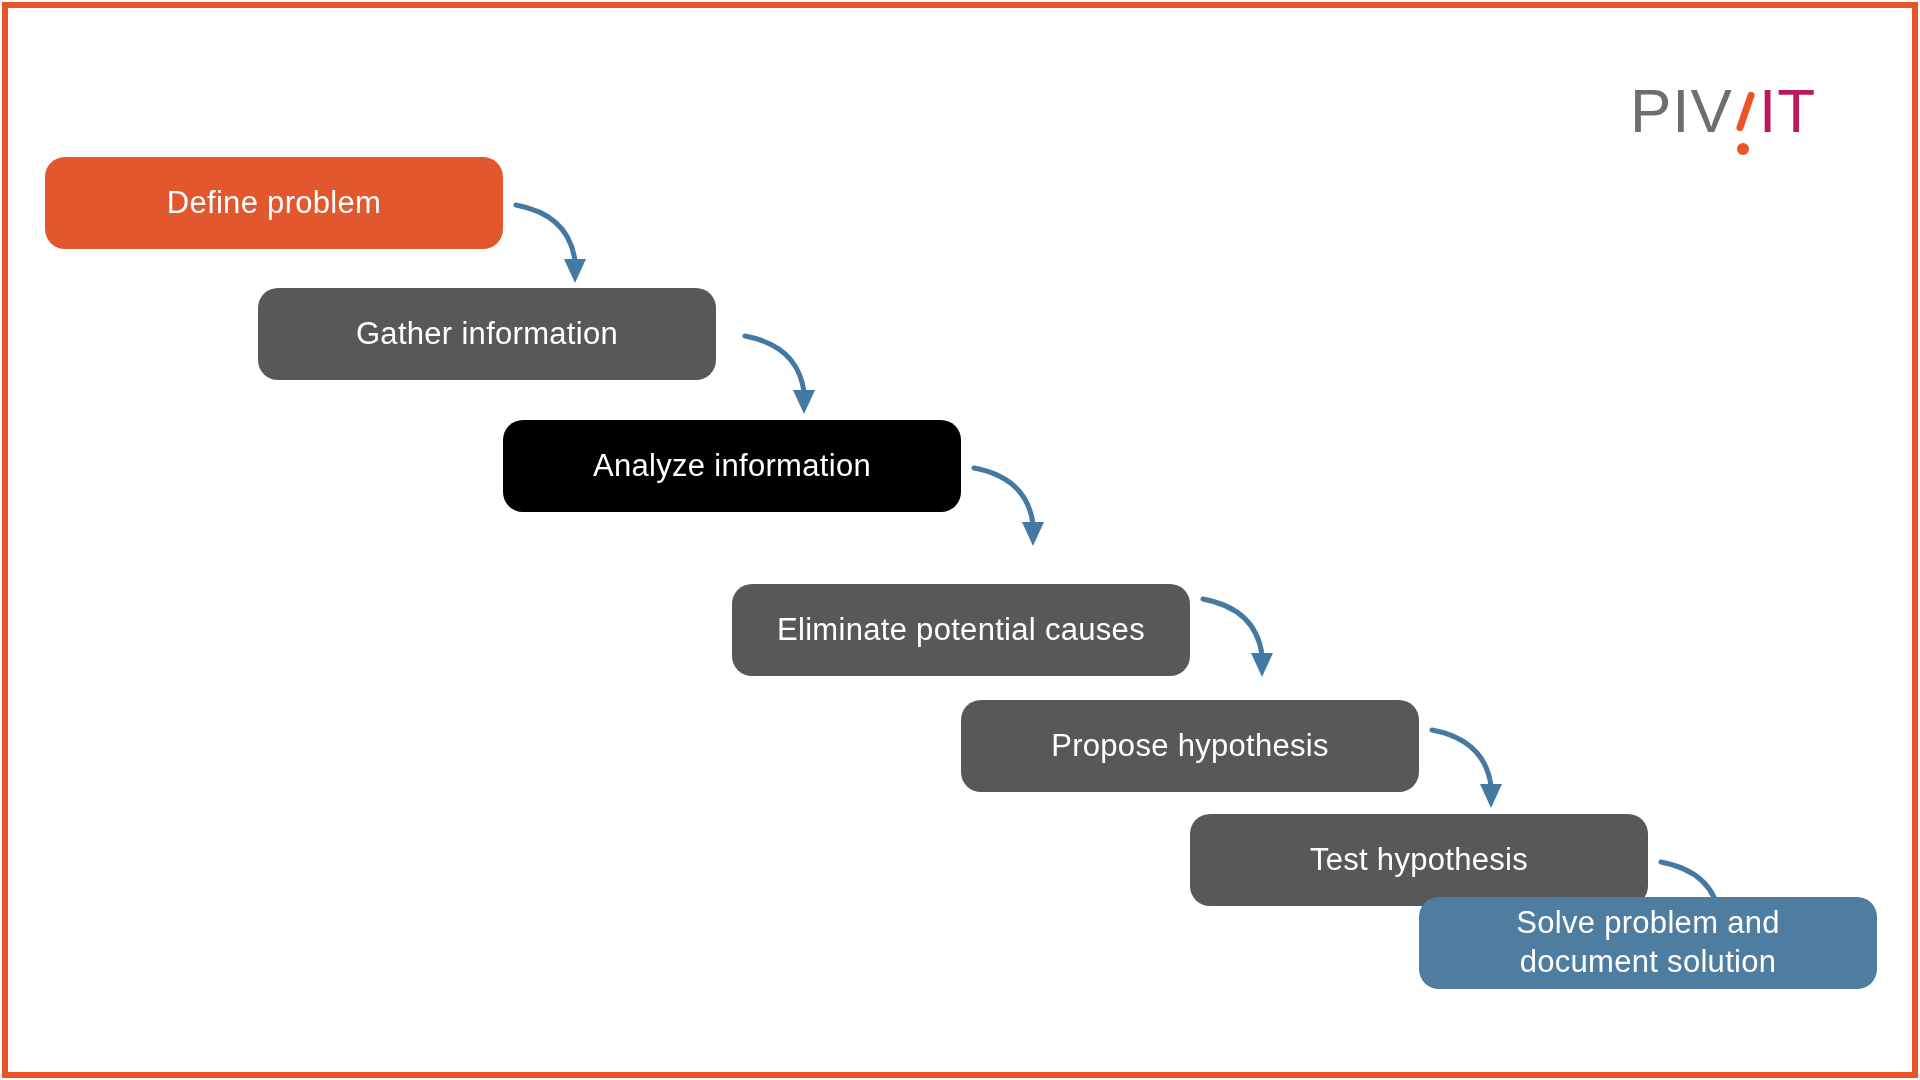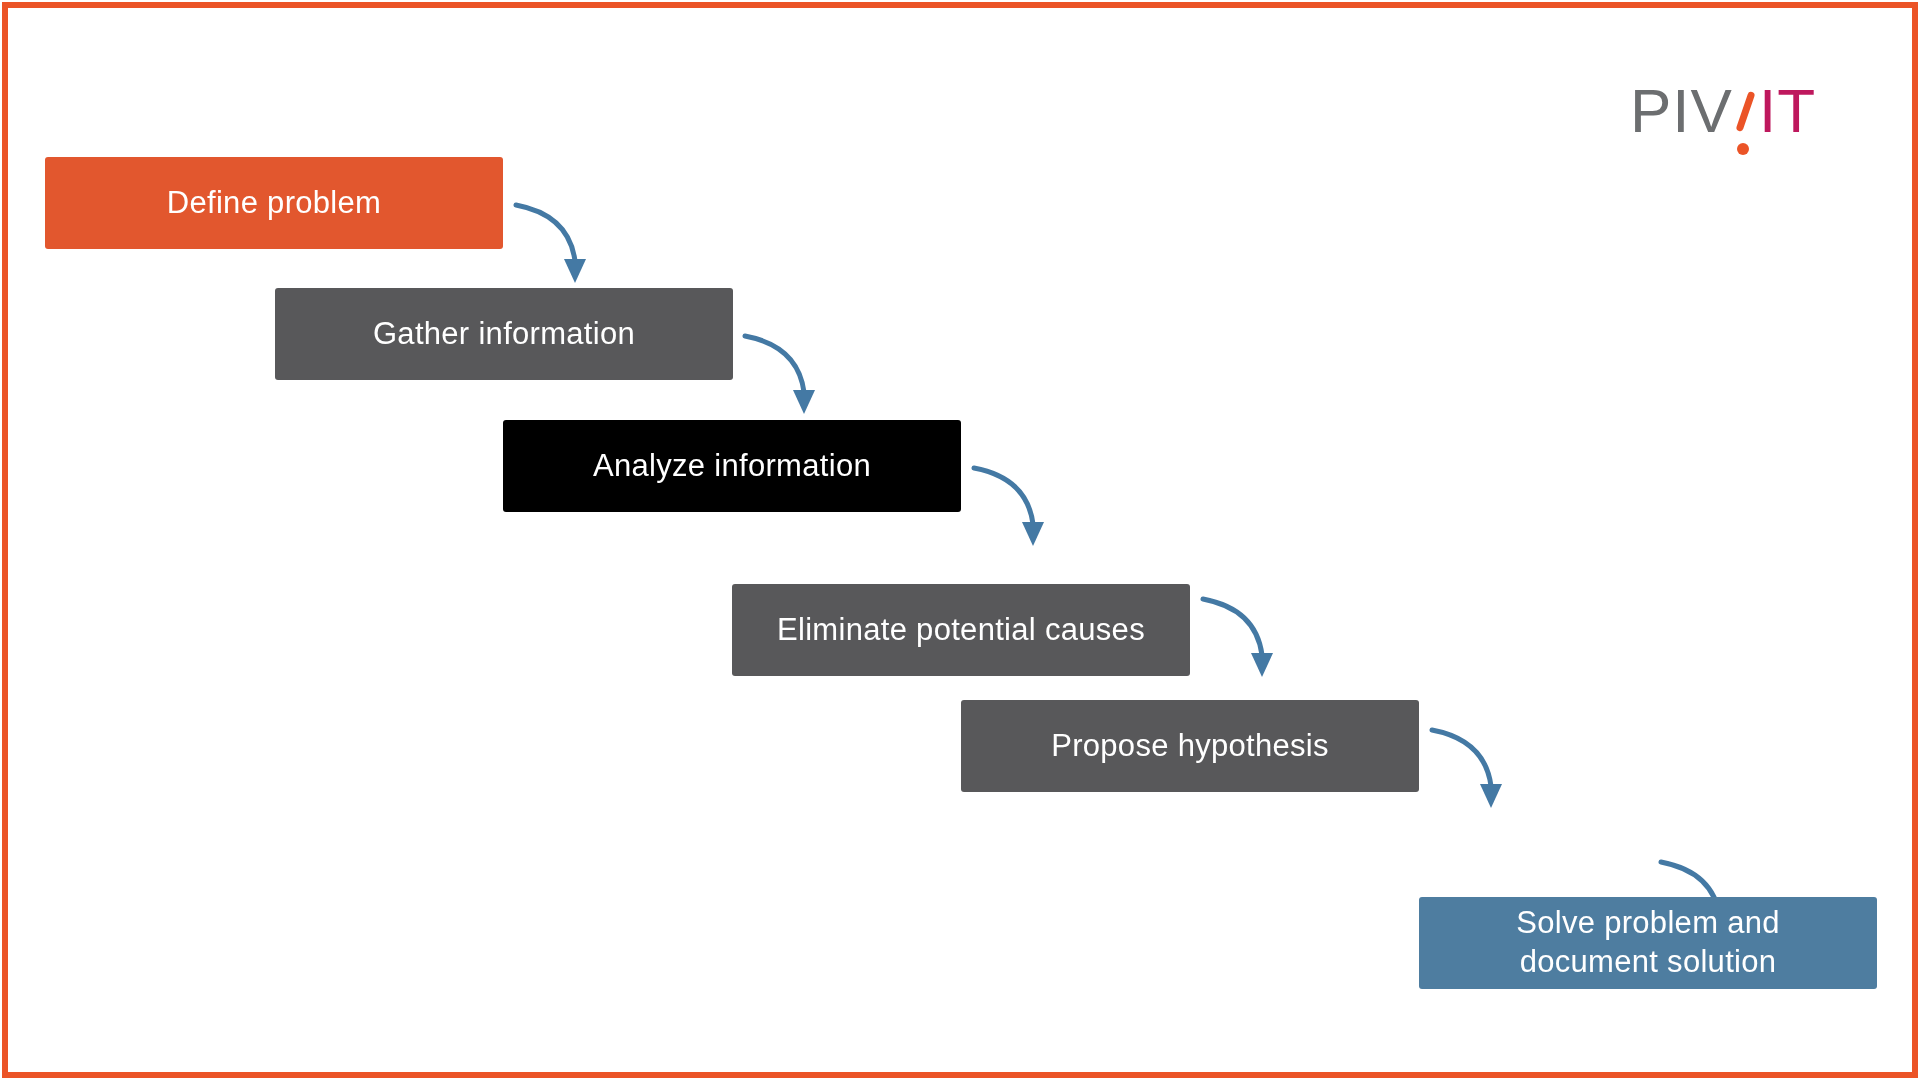--- a/index.html
+++ b/index.html
@@ -55,21 +55,21 @@
     left: 4px;
     top: 63px;
     width: 12px;
     height: 12px;
     border-radius: 50%;
   }
   
   #diagram { position: absolute; inset: 0; }
   .step {
     position: absolute;
-    border-radius: 3px;
+    border-radius: 20px;
     display: flex;
     align-items: center;
     justify-content: center;
   }
   .step-label {
     font-size: 31px;
     font-weight: 500;
     letter-spacing: 0.3px;
     line-height: 1.25;
     text-align: center;
@@ -96,21 +96,21 @@
   </div>
 
   <div id="diagram">
       <div class="step" style="left: 45px; top: 157px; width: 458px; height: 92px; background: rgb(226, 87, 46); color: rgb(255, 255, 255);">
     <span class="step-label">Define problem</span>
   </div>
       <svg class="arrow" width="80" height="92" viewBox="0 0 80 92" style="left: 511px; top: 199px;">
     <path class="arrow-line" d="M 5 6 Q 58 16 64 62" fill="none" stroke-width="5" stroke-linecap="round" stroke="#4479A4"></path>
     <path class="arrow-head" d="M 53 60 L 75 60 L 64 84 Z" fill="#4479A4"></path>
   </svg>
-      <div class="step" style="left: 275px; top: 288px; width: 458px; height: 92px; background: rgb(88, 88, 90); color: rgb(255, 255, 255);">
+      <div class="step" style="left: 258px; top: 288px; width: 458px; height: 92px; background: rgb(88, 88, 90); color: rgb(255, 255, 255);">
     <span class="step-label">Gather information</span>
   </div>
       <svg class="arrow" width="80" height="92" viewBox="0 0 80 92" style="left: 740px; top: 330px;">
     <path class="arrow-line" d="M 5 6 Q 58 16 64 62" fill="none" stroke-width="5" stroke-linecap="round" stroke="#4479A4"></path>
     <path class="arrow-head" d="M 53 60 L 75 60 L 64 84 Z" fill="#4479A4"></path>
   </svg>
       <div class="step" style="left: 503px; top: 420px; width: 458px; height: 92px; background: #000000; color: rgb(255, 255, 255);">
     <span class="step-label">Analyze information</span>
   </div>
       <svg class="arrow" width="80" height="92" viewBox="0 0 80 92" style="left: 969px; top: 462px;">
@@ -124,20 +124,23 @@
     <path class="arrow-line" d="M 5 6 Q 58 16 64 62" fill="none" stroke-width="5" stroke-linecap="round" stroke="#4479A4"></path>
     <path class="arrow-head" d="M 53 60 L 75 60 L 64 84 Z" fill="#4479A4"></path>
   </svg>
       <div class="step" style="left: 961px; top: 700px; width: 458px; height: 92px; background: rgb(88, 88, 90); color: rgb(255, 255, 255);">
     <span class="step-label">Propose hypothesis</span>
   </div>
       <svg class="arrow" width="80" height="92" viewBox="0 0 80 92" style="left: 1427px; top: 724px;">
     <path class="arrow-line" d="M 5 6 Q 58 16 64 62" fill="none" stroke-width="5" stroke-linecap="round" stroke="#4479A4"></path>
     <path class="arrow-head" d="M 53 60 L 75 60 L 64 84 Z" fill="#4479A4"></path>
   </svg>
+      <div class="step" style="left: 1190px; top: 814px; width: 458px; height: 92px; background: rgb(88, 88, 90); color: rgb(255, 255, 255);">
+    <span class="step-label">Test hypothesis</span>
+  </div>
       <svg class="arrow" width="80" height="92" viewBox="0 0 80 92" style="left: 1656px; top: 856px;">
     <path class="arrow-line" d="M 5 6 Q 58 16 64 62" fill="none" stroke-width="5" stroke-linecap="round" stroke="#4479A4"></path>
     <path class="arrow-head" d="M 53 60 L 75 60 L 64 84 Z" fill="#4479A4"></path>
   </svg>
       <div class="step" style="left: 1419px; top: 897px; width: 458px; height: 92px; background: rgb(78, 125, 160); color: rgb(255, 255, 255);">
     <span class="step-label">Solve problem and document solution</span>
   </div>
     </div>
 </div>
 

